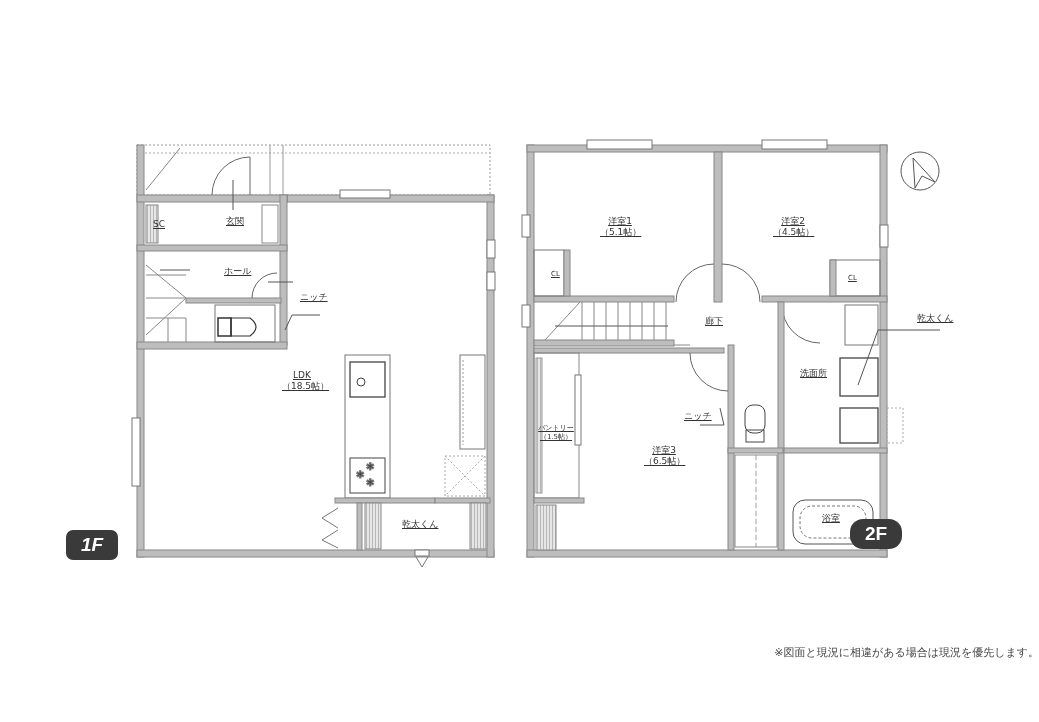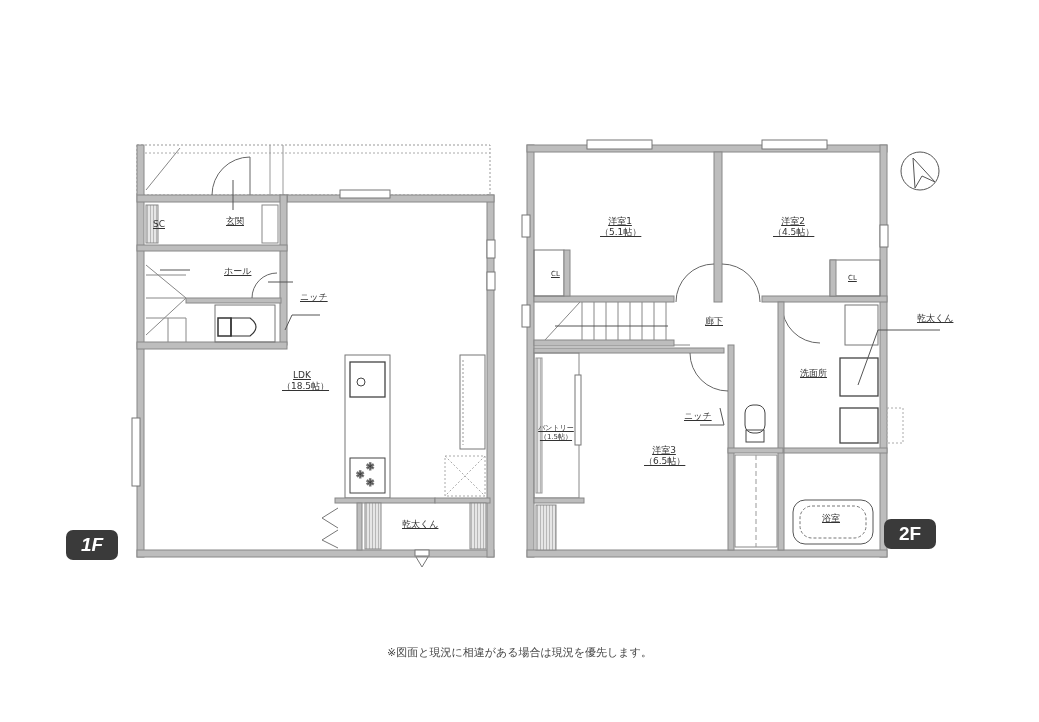--- a/index.html
+++ b/index.html
@@ -1,21 +1,21 @@
 <!DOCTYPE html>
 <html><head>
 <meta charset="utf-8">
 <style>
   html,body{margin:0;padding:0;background:#ffffff;}
   body{width:1039px;height:722px;position:relative;overflow:hidden;font-family:"DejaVu Sans",sans-serif;color:#333;}
   .plan{position:absolute;left:0;top:0;}
   .lbl{position:absolute;font-size:9px;color:#333;text-align:center;white-space:nowrap;line-height:1.25;text-decoration:underline;}
   .lbl .sub{display:block;}
   .badge{position:absolute;background:#3a3a3a;color:#fff;font-weight:bold;font-size:19px;border-radius:7px;width:52px;height:30px;line-height:30px;text-align:center;font-family:"Liberation Sans",sans-serif;}
-  .note{position:absolute;left:0;width:1039px;top:645px;text-align:center;font-size:11px;color:#444;}
+  .note{position:absolute;left:0;width:1039px;top:645px;text-align:right;font-size:11px;color:#444;}
   .small{font-size:7px;}
 </style>
 </head>
 <body>
 
 <svg class="plan" width="1039" height="722" viewBox="0 0 1039 722" xmlns="http://www.w3.org/2000/svg">
   <defs>
     <pattern id="hatch" width="3" height="3" patternUnits="userSpaceOnUse">
       <rect width="3" height="3" fill="#e6e6e6"></rect>
       <line x1="0" y1="0" x2="0" y2="3" stroke="#888" stroke-width="1"></line>
@@ -208,15 +208,15 @@
   <span class="sub">パントリー</span>
   <span class="sub">（1.5帖）</span>
 </div>
 <div class="lbl" style="left:634px;top:445px;width:40px;margin-left:10px;">
   <span class="sub">洋室3</span>
   <span class="sub">（6.5帖）</span>
 </div>
 <div class="lbl" style="left:822px;top:481px;margin-top:32px;">浴室</div>
 <div class="lbl small" style="left:551px;top:270px;">CL</div>
 <div class="lbl small" style="left:848px;top:274px;">CL</div>
-<div class="badge" style="left:884px;top:519px;">2F</div>
+<div class="badge" style="left:850px;top:519px;border-radius:13px;">2F</div>
 
 <div class="note">※図面と現況に相違がある場合は現況を優先します。</div>
 
 </body></html>

